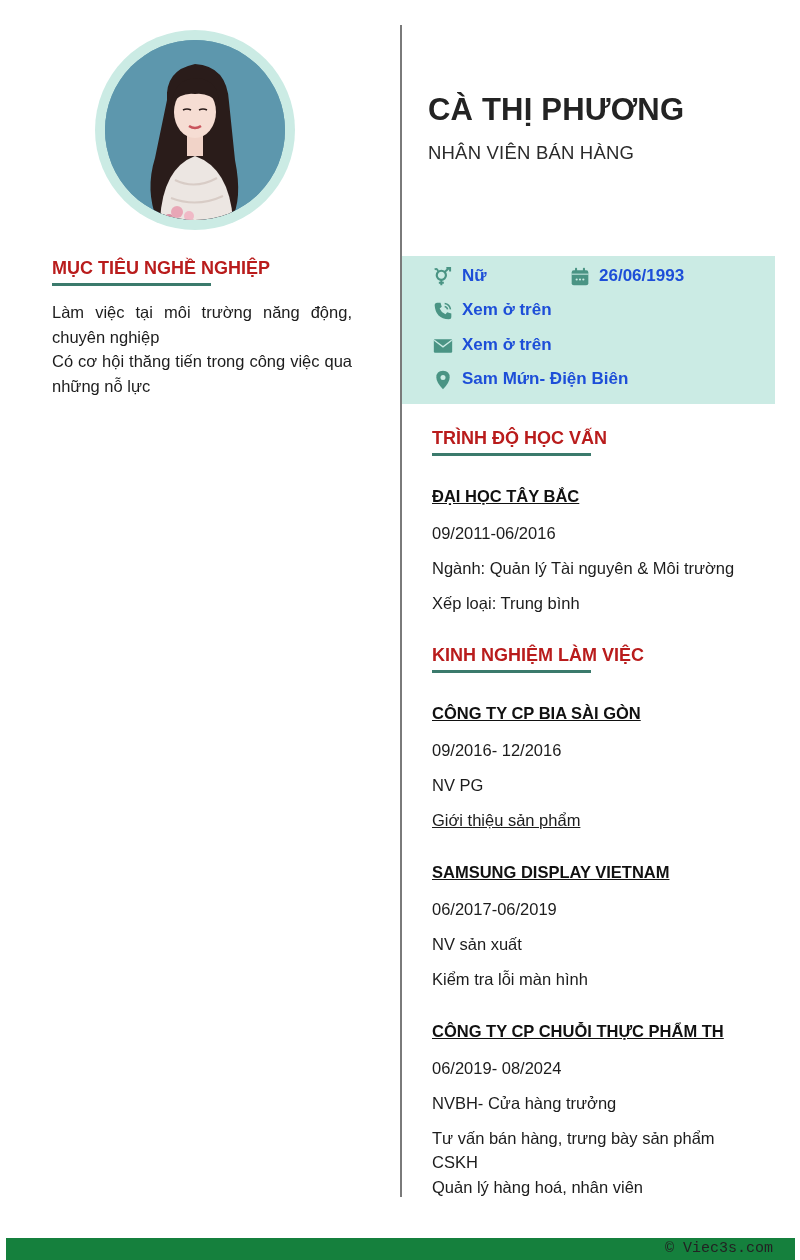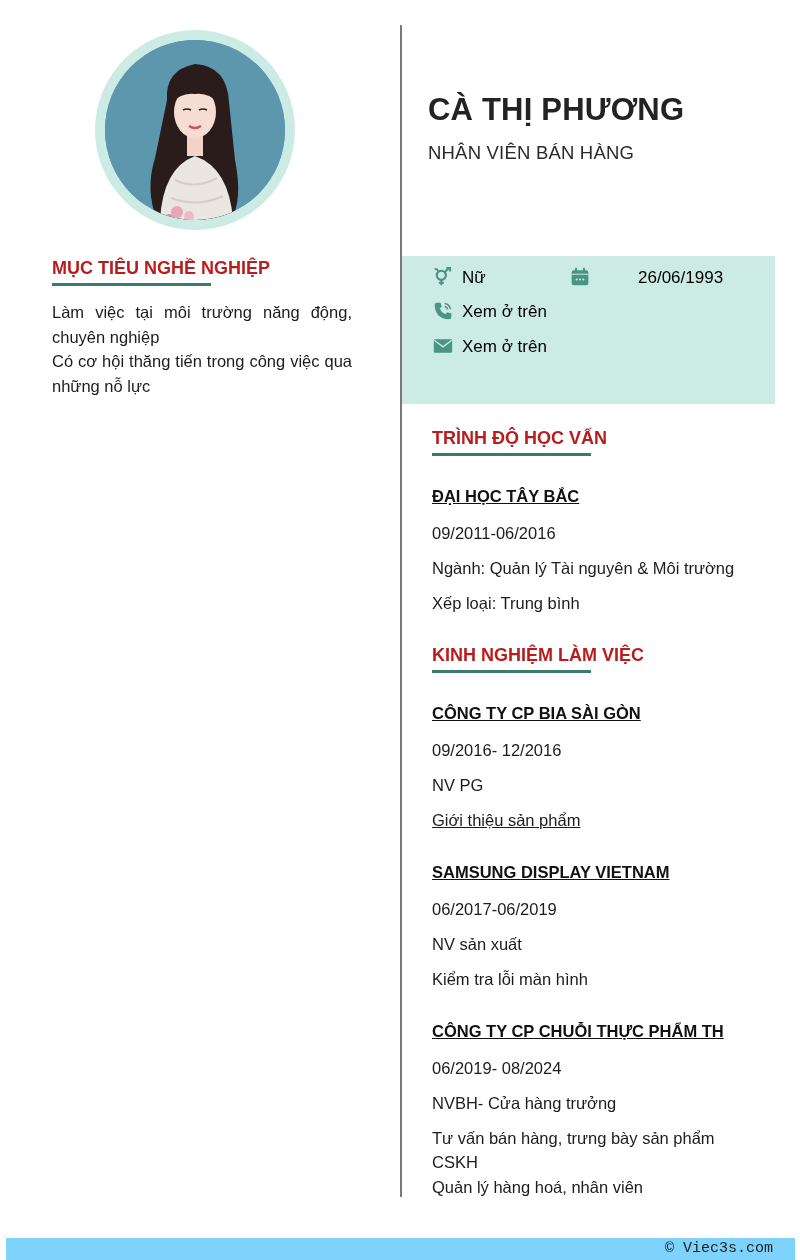--- a/index.html
+++ b/index.html
@@ -21,29 +21,29 @@
 
   .objective { position: absolute; left: 52px; top: 300px; width: 300px; font-size: 16.5px; line-height: 24.5px; color: #1c1c1c; text-align: justify; }
   .objective p { text-align: justify; text-align-last: left; }
 
   
   .name { position: absolute; left: 428px; top: 92px; font-size: 31px; font-weight: bold; color: #232323; letter-spacing: 0.2px; }
   .job-title { position: absolute; left: 428px; top: 142px; font-size: 18.5px; color: #2a2a2a; letter-spacing: 0.2px; }
 
   
   .contact-box { position: absolute; left: 402px; top: 256px; width: 373px; height: 148px; background: #cbebe4; }
-  .contact-row { position: absolute; display: flex; align-items: flex-end; font-size: 17px; color: #000000; }
+  .contact-row { position: absolute; display: flex; align-items: flex-start; font-size: 17px; color: #1d4ed8; font-weight: bold; }
   .contact-row .icon { width: 22px; height: 22px; margin-right: 8px; display: flex; align-items: center; justify-content: center; }
   .contact-row .icon svg { width: 20px; height: 20px; fill: #4a9484; }
 
   
   .entry-title { position: absolute; left: 432px; font-size: 16.5px; font-weight: bold; color: #111; text-decoration: underline; }
   .entry-line { position: absolute; left: 432px; font-size: 16.5px; color: #1c1c1c; line-height: 24.5px; }
 
-  .footer { position: absolute; left: 6px; top: 1238px; width: 789px; height: 22px; background: #7dd3fc; }
+  .footer { position: absolute; left: 6px; top: 1238px; width: 789px; height: 22px; background: #15803d; }
   .footer-text { position: absolute; right: 22px; top: 2px; font-family: "Liberation Mono", "DejaVu Sans Mono", monospace; font-size: 15px; color: #222; }
 </style>
 </head>
 <body>
 
 <div class="page">
 
   <div class="divider"></div>
 
   <div class="avatar-ring">
@@ -92,21 +92,21 @@
     <div class="contact-row" style="left:30px; top:10px;">
       <span class="icon">
         <svg viewBox="0 0 24 24">
             <circle cx="10" cy="10" r="5.5" fill="none" stroke="#4a9484" stroke-width="2.6"></circle>
             <path d="M10 15.5 V22 M7 19 H13 M14 6 L20 0.5 M16 1 H20.5 V5.5" stroke="#4a9484" stroke-width="2.4" fill="none"></path>
             <path d="M2 3 Q5 1 6 5" stroke="#4a9484" stroke-width="2.2" fill="none"></path>
           </svg>
       </span>
       <span>Nữ</span>
     </div>
-    <div class="contact-row" style="left:167px; top:10px;gap:39px;">
+    <div class="contact-row" style="left:167px; top:10px;">
       <span class="icon">
         <svg viewBox="0 0 24 24">
             <rect x="2" y="4" width="20" height="18" rx="2.5"></rect>
             <rect x="6" y="1" width="2.5" height="5" rx="1"></rect>
             <rect x="15.5" y="1" width="2.5" height="5" rx="1"></rect>
             <rect x="2" y="8" width="20" height="1.2" fill="#cbebe4"></rect>
             <circle cx="8" cy="15" r="1.3" fill="#cbebe4"></circle>
             <circle cx="12" cy="15" r="1.3" fill="#cbebe4"></circle>
             <circle cx="16" cy="15" r="1.3" fill="#cbebe4"></circle>
           </svg>
@@ -124,20 +124,29 @@
       <span>Xem ở trên</span>
     </div>
     <div class="contact-row" style="left:30px; top:79px;">
       <span class="icon">
         <svg viewBox="0 0 24 24">
             <rect x="1" y="4" width="22" height="16" rx="1.5"></rect>
             <path d="M1.5 5 L12 13 L22.5 5" stroke="#cbebe4" stroke-width="1.6" fill="none"></path>
           </svg>
       </span>
       <span>Xem ở trên</span>
+    </div>
+    <div class="contact-row" style="left:30px; top:113px;">
+      <span class="icon">
+        <svg viewBox="0 0 24 24">
+            <path d="M12 1 Q20 1 20 9 Q20 15 12 23 Q4 15 4 9 Q4 1 12 1 Z"></path>
+            <circle cx="12" cy="9" r="3" fill="#cbebe4"></circle>
+          </svg>
+      </span>
+      <span>Sam Mứn- Điện Biên</span>
     </div>
   </div>
 
   <div class="section-title" style="left:432px; top:428px;">
     <span>TRÌNH ĐỘ HỌC VẤN</span>
     <div class="underline"></div>
   </div>
   <div class="entry-title" style="top:487px;">ĐẠI HỌC TÂY BẮC</div>
   <div class="entry-line" style="top:521px;">09/2011-06/2016</div>
   <div class="entry-line" style="top:556px;">Ngành: Quản lý Tài nguyên &amp; Môi trường</div>

